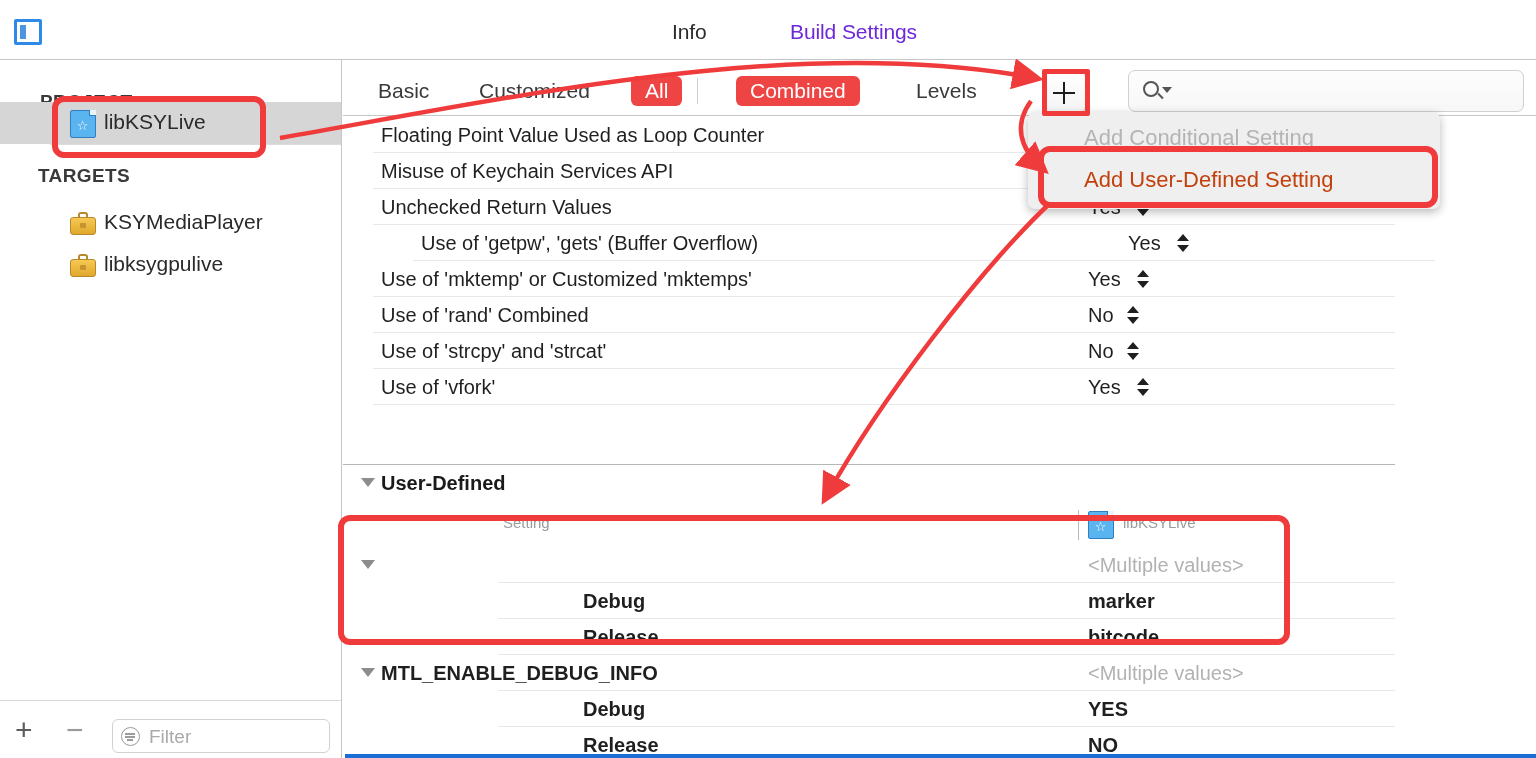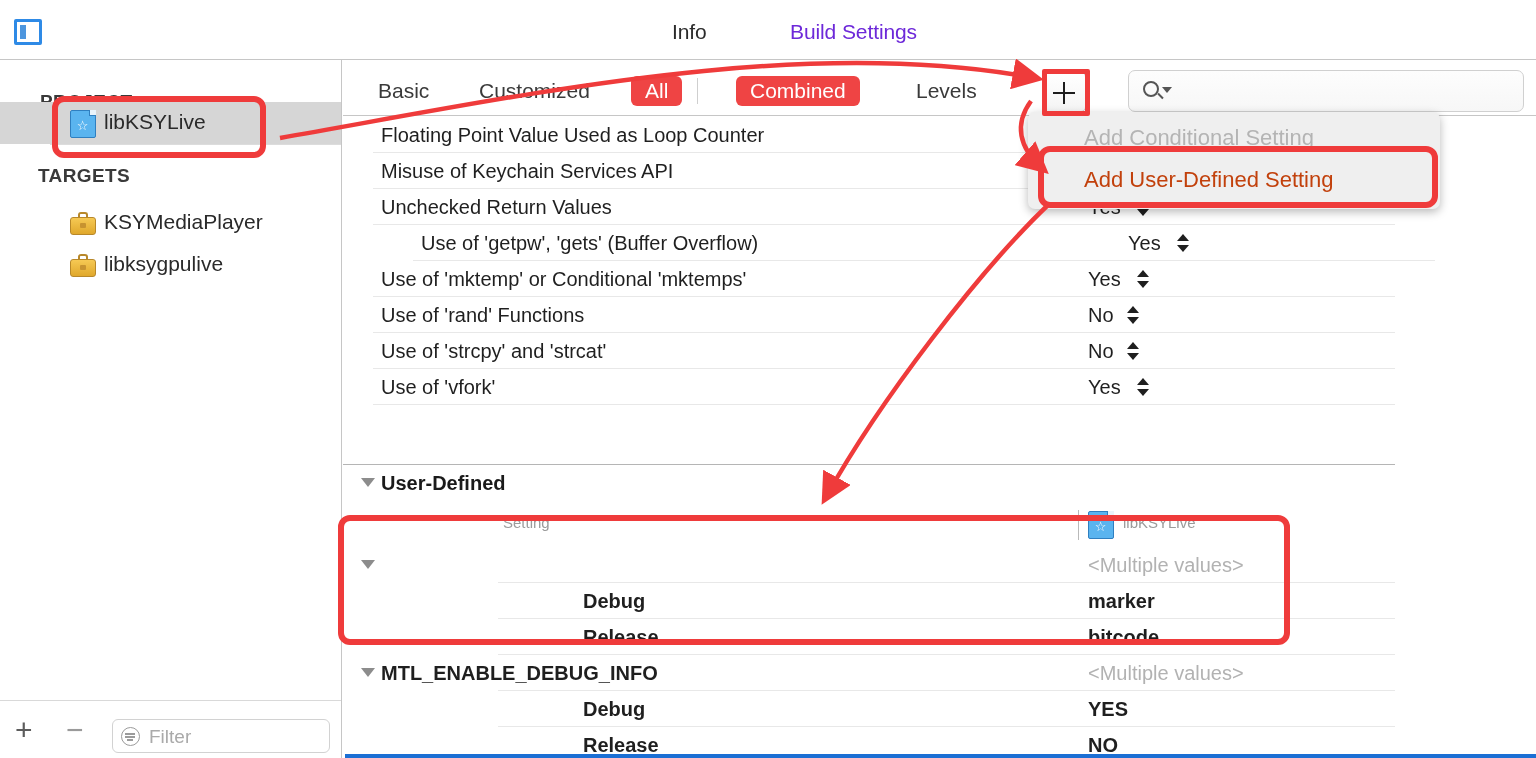--- a/index.html
+++ b/index.html
@@ -345,30 +345,30 @@
       <div class="trow" style="top:108px;margin-left:40px;">
         <div class="tname" style="left:38px;">Use of 'getpw', 'gets' (Buffer Overflow)</div>
         <div class="tval">Yes</div>
         <div class="stepper" style="left:794px;">
             <span class="up"></span>
             <span class="dn"></span>
           </div>
         <div class="sep"></div>
       </div>
       <div class="trow" style="top:144px;">
-        <div class="tname" style="left:38px;">Use of 'mktemp' or Conditional 'mktemps'</div>
+        <div class="tname" style="left:38px;">Use of 'mktemp' or Customized 'mktemps'</div>
         <div class="tval">Yes</div>
         <div class="stepper" style="left:794px;">
             <span class="up"></span>
             <span class="dn"></span>
           </div>
         <div class="sep"></div>
       </div>
       <div class="trow" style="top:180px;">
-        <div class="tname" style="left:38px;">Use of 'rand' Functions</div>
+        <div class="tname" style="left:38px;">Use of 'rand' Combined</div>
         <div class="tval">No</div>
         <div class="stepper" style="left:784px;">
             <span class="up"></span>
             <span class="dn"></span>
           </div>
         <div class="sep"></div>
       </div>
       <div class="trow" style="top:216px;">
         <div class="tname" style="left:38px;">Use of 'strcpy' and 'strcat'</div>
         <div class="tval">No</div>

